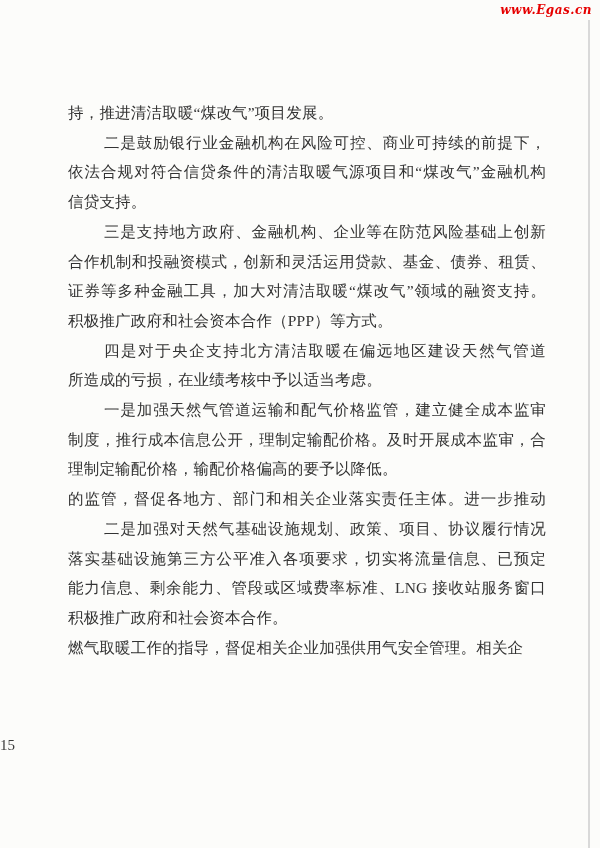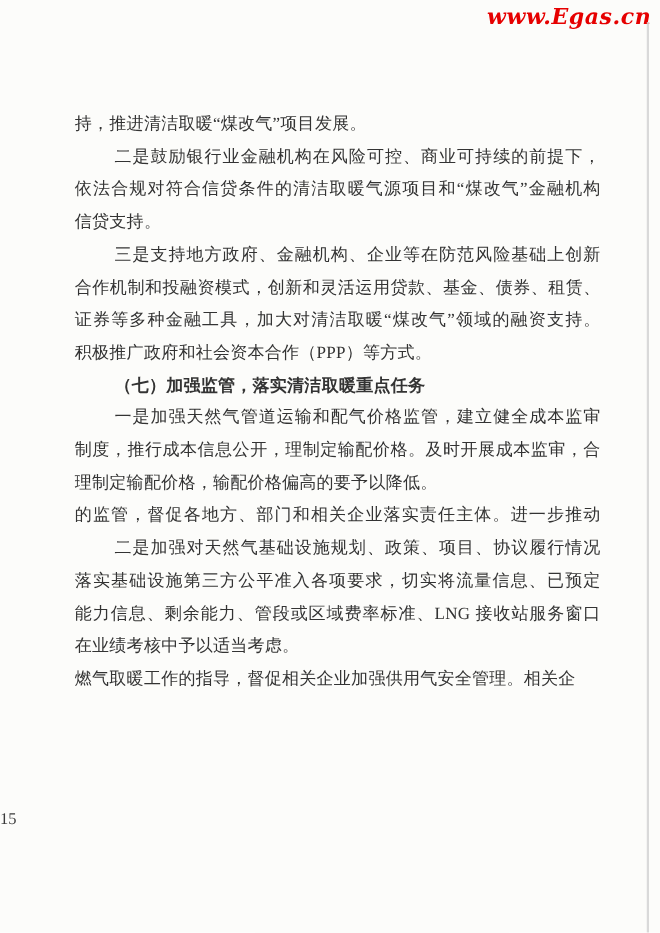--- a/index.html
+++ b/index.html
@@ -12,21 +12,21 @@
     width: 600px;
     height: 848px;
     background: #fcfcfa;
     overflow: hidden;
     font-family: "Liberation Serif", "DejaVu Serif", serif;
   }
   .watermark {
     position: absolute;
     top: 3px;
     right: 8px;
-    font-size: 20px;
+    font-size: 12px;
     font-style: italic;
     font-weight: 700;
     letter-spacing: 0.5px;
     color: #e60000;
     font-family: "DejaVu Serif", serif;
   }
   .scan-line {
     position: absolute;
     top: 20px;
     left: 588px;
@@ -79,34 +79,35 @@
         <div class="line indent fill">二是鼓励银行业金融机构在风险可控、商业可持续的前提下，</div>
         <div class="line fill">依法合规对符合信贷条件的清洁取暖气源项目和“煤改气”金融机构</div>
         <div class="line">信贷支持。</div>
       </div>
       <div class="para">
         <div class="line indent fill">三是支持地方政府、金融机构、企业等在防范风险基础上创新</div>
         <div class="line fill">合作机制和投融资模式，创新和灵活运用贷款、基金、债券、租赁、</div>
         <div class="line fill">证券等多种金融工具，加大对清洁取暖“煤改气”领域的融资支持。</div>
         <div class="line">积极推广政府和社会资本合作（PPP）等方式。</div>
       </div>
-      <div class="para heading">
-        <div class="line indent">（七）加强监管，落实清洁取暖重点任务</div>
+      <div class="para">
+        <div class="line indent fill">四是对于央企支持北方清洁取暖在偏远地区建设天然气管道</div>
+        <div class="line">所造成的亏损，在业绩考核中予以适当考虑。</div>
       </div>
       <div class="para">
         <div class="line indent fill">一是加强天然气管道运输和配气价格监管，建立健全成本监审</div>
         <div class="line fill">制度，推行成本信息公开，理制定输配价格。及时开展成本监审，合</div>
         <div class="line">理制定输配价格，输配价格偏高的要予以降低。</div>
       </div>
       <div class="para">
         <div class="line fill">的监管，督促各地方、部门和相关企业落实责任主体。进一步推动</div>
         <div class="line indent fill">二是加强对天然气基础设施规划、政策、项目、协议履行情况</div>
         <div class="line fill">落实基础设施第三方公平准入各项要求，切实将流量信息、已预定</div>
         <div class="line fill">能力信息、剩余能力、管段或区域费率标准、LNG 接收站服务窗口</div>
-        <div class="line">在业绩考核中予以适当考虑。</div>
+        <div class="line">积极推广政府和社会资本合作。</div>
       </div>
       <div class="para">
         <div class="line">燃气取暖工作的指导，督促相关企业加强供用气安全管理。相关企</div>
       </div>
     </div>
 
   <div class="page-number">15</div>
 </div>
 
 </body></html>

